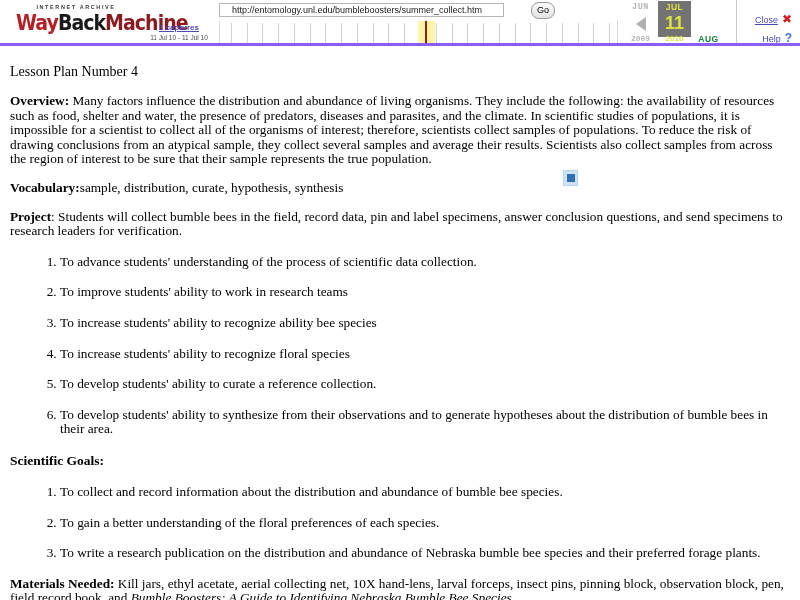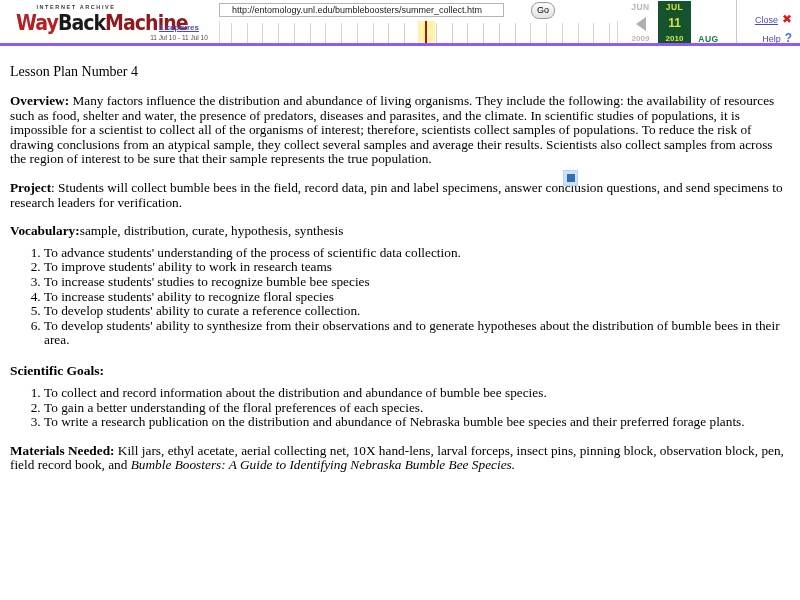--- a/index.html
+++ b/index.html
@@ -168,36 +168,36 @@
   }
   .wb-date-col .wb-mon {
     display: block;
     font-size: 8.5px;
     font-weight: bold;
     letter-spacing: 0.5px;
     line-height: 13px;
   }
   .wb-date-col .wb-day {
     display: block;
-    font-size: 12px;
+    font-size: 18px;
     font-weight: bold;
     line-height: 19px;
   }
   .wb-date-col .wb-yr {
     display: block;
     font-size: 8px;
     font-weight: bold;
     line-height: 12px;
   }
-  #wb-prev-col { left: 0; color: #b7b7b7; }
+  #wb-prev-col { left: 0; color: #b7b7b7; font-family: Liberation Mono, monospace; }
   #wb-next-col { left: 68px; color: #15803d; margin-top: 32px; }
   #wb-cur-col {
     left: 34px;
-    background: #14532d;
-    height: 44px;
+    background: #737373;
+    height: 36px;
   }
   #wb-cur-col .wb-mon { color: #d8e23c; }
   #wb-cur-col .wb-day { color: #d8e23c; }
   #wb-cur-col .wb-yr  { color: #d8e23c; }
   .wb-arrow {
     display: block;
     margin: 0 auto;
     width: 0; height: 0;
     border-top: 7px solid transparent;
     border-bottom: 7px solid transparent;
@@ -295,21 +295,21 @@
     margin: 15px 0 0 0;
     font-size: 13.5px;
     font-weight: bold;
   }
   ol.goal-list {
     margin: 7px 0 0 0;
     padding-left: 34px;
     font-size: 13.3px;
     line-height: 14.6px;
   }
-  ol.goal-list li { margin: 0; padding: 0; }
+  ol.goal-list li { margin: 16px; padding: 0; }
   .ital { font-style: italic; }
   #content-wrap { position: relative; }
 </style>
 </head>
 <body>
 
 <div id="wayback-toolbar">
 
   <div id="wb-logo">
     <div id="wb-logo-top">INTERNET ARCHIVE</div>
@@ -391,28 +391,28 @@
 <div id="page-content">
 
 
   <div id="lesson-plan-line">Lesson Plan Number 4</div>
 
   <div id="broken-image-icon"></div>
 
 
   <p class="body-para"><span class="lbl">Overview:</span><span> Many factors influence the distribution and abundance of living organisms. They include the following: the availability of resources such as food, shelter and water, the presence of predators, diseases and parasites, and the climate. In scientific studies of populations, it is impossible for a scientist to collect all of the organisms of interest; therefore, scientists collect samples of populations. To reduce the risk of drawing conclusions from an atypical sample, they collect several samples and average their results. Scientists also collect samples from across the region of interest to be sure that their sample represents the true population.</span></p>
 
+  <p class="body-para"><span class="lbl">Vocabulary:</span><span>sample, distribution, curate, hypothesis, synthesis</span></p>
+
   <p class="body-para"><span class="lbl">Project</span><span>: Students will collect bumble bees in the field, record data, pin and label specimens, answer conclusion questions, and send specimens to research leaders for verification.</span></p>
-
-  <p class="body-para"><span class="lbl">Vocabulary:</span><span>sample, distribution, curate, hypothesis, synthesis</span></p>
 
   <ol class="goal-list">
     <li>To advance students' understanding of the process of scientific data collection.</li>
     <li>To improve students' ability to work in research teams</li>
-    <li>To increase students' studies to recognize bumble bee species</li>
+    <li>To increase students' ability to recognize ability bee species</li>
     <li>To increase students' ability to recognize floral species</li>
     <li>To develop students' ability to curate a reference collection.</li>
     <li>To develop students' ability to synthesize from their observations and to generate hypotheses about the distribution of bumble bees in their area.</li>
   </ol>
 
   <h3 class="section-head">Scientific Goals:</h3>
   <ol class="goal-list">
     <li>To collect and record information about the distribution and abundance of bumble bee species.</li>
     <li>To gain a better understanding of the floral preferences of each species.</li>
     <li>To write a research publication on the distribution and abundance of Nebraska bumble bee species and their preferred forage plants.</li>

